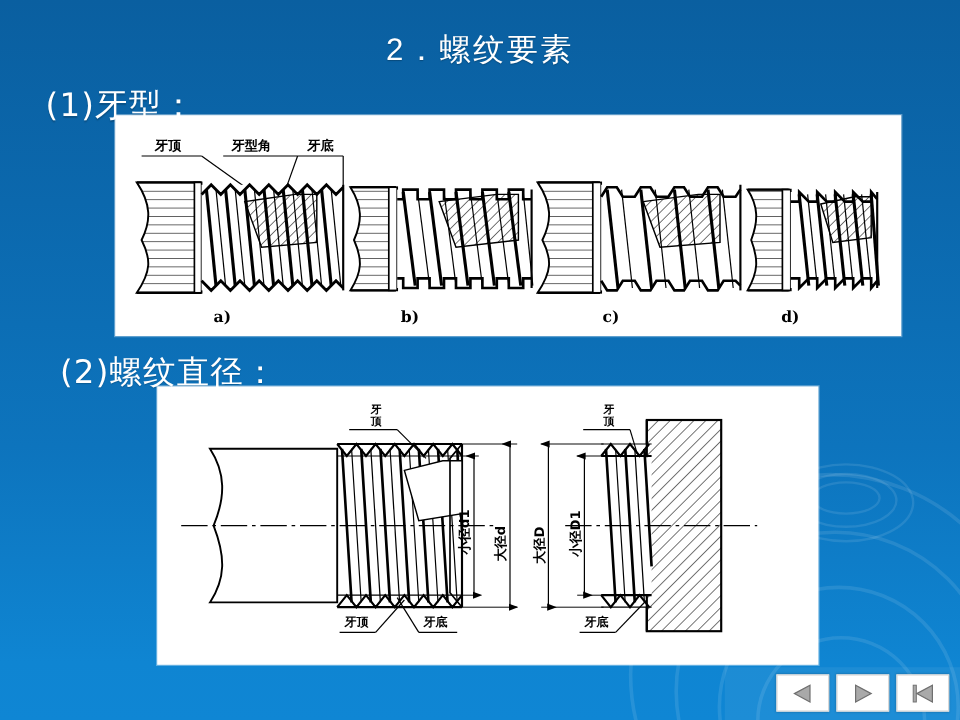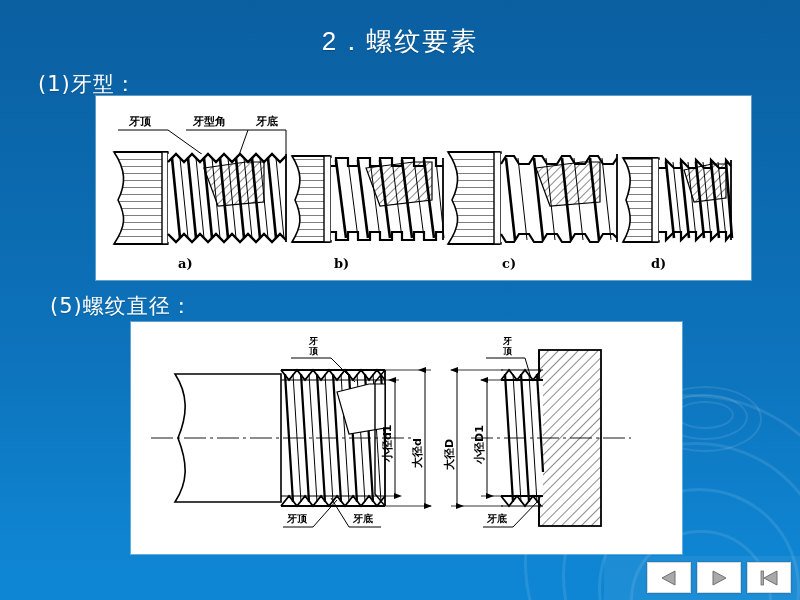--- a/index.html
+++ b/index.html
@@ -40,21 +40,21 @@
     font-size: 26px;
     letter-spacing: 2px;
     font-family: Liberation Sans, sans-serif;
     text-shadow: 0 1px 1px rgba(0,0,0,0.25);
   }
 
   
   .subhead {
     position: absolute;
     color: #ffffff;
-    font-size: 21px;
+    font-size: 27px;
     letter-spacing: 1px;
     white-space: nowrap;
     text-shadow: 0 1px 1px rgba(0,0,0,0.2);
   }
   #subhead1 { left: 38px; top: 70px; }
   #subhead2 { left: 50px; top: 292px; }
 
   
   .panel {
     position: absolute;
@@ -268,21 +268,21 @@
           <line x1="592" y1="66" x2="600" y2="142"></line>
           <line x1="607" y1="66" x2="615" y2="142"></line>
           <line x1="622" y1="66" x2="630" y2="142"></line>
         </g>
         <line x1="635" y1="64" x2="635" y2="144" stroke="#000" stroke-width="1.8"></line>
         <text x="555" y="172" font-family="DejaVu Serif, serif" font-size="13" fill="#000">d)</text>
       </g>
     </svg>
   </div>
 
-  <div class="subhead" id="subhead2">(5)螺纹直径：</div>
+  <div class="subhead" id="subhead2">(2)螺纹直径：</div>
 
   <div class="panel" id="panel2">
     <svg class="figsvg" width="551" height="232" viewBox="0 0 551 232">
       <defs>
         <pattern id="hatch2" width="7" height="7" patternTransform="rotate(45)" patternUnits="userSpaceOnUse">
           <line x1="0" y1="0" x2="0" y2="7" stroke="#000" stroke-width="0.9"></line>
         </pattern>
         <pattern id="hatch2b" width="7" height="7" patternTransform="rotate(-45)" patternUnits="userSpaceOnUse">
           <line x1="0" y1="0" x2="0" y2="7" stroke="#000" stroke-width="0.9"></line>
         </pattern>

